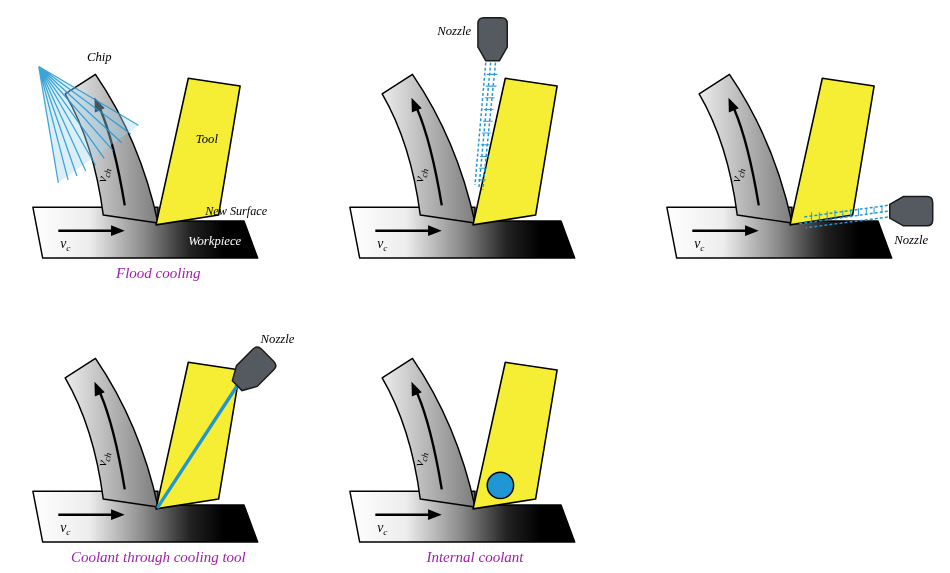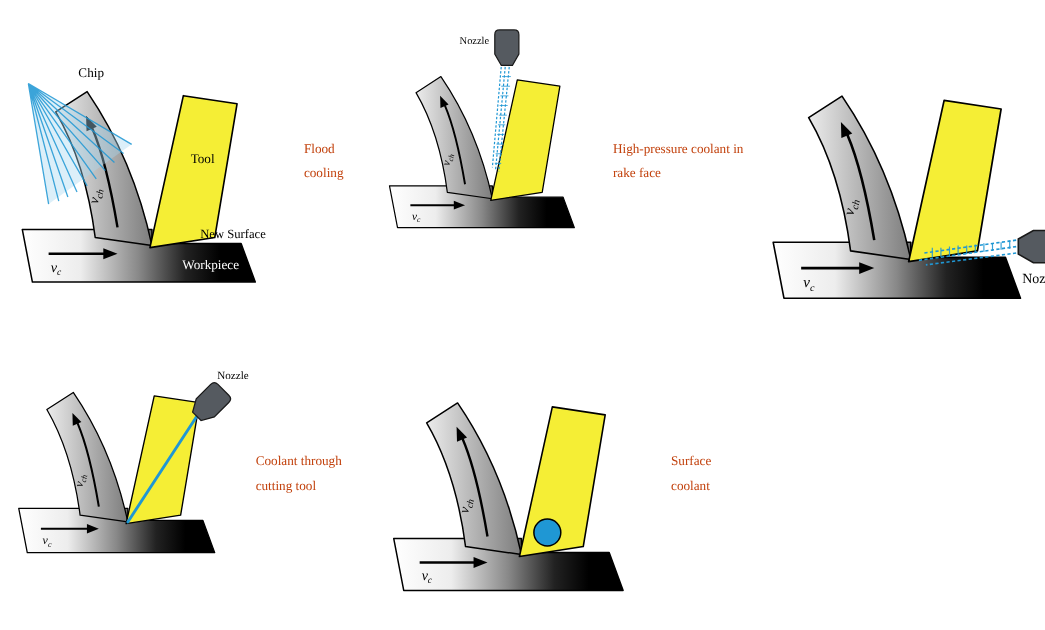--- a/index.html
+++ b/index.html
@@ -4,25 +4,25 @@
 <style>
   html,body{margin:0;padding:0;background:#ffffff;width:950px;height:573px;overflow:hidden;}
   .page{width:950px;height:573px;}
   .grid{
     display:grid;
     grid-template-columns:repeat(3,1fr);
     grid-template-rows:284px 284px;
     padding-top:4px;
     width:950px;
   }
-  figure.panel{margin:0;display:flex;flex-direction:row;align-items:center;}
+  figure.panel{margin:0;display:flex;flex-direction:column;align-items:center;font-style:italic;}
   svg.scene{display:block;}
   figcaption{
     font-family:"Liberation Serif",serif;
-    font-size:12px;color:#c2410c;line-height:22px;
+    font-size:15px;color:#a21caf;line-height:22px;
   }
   .lbl{font-family:"Liberation Serif",serif;font-size:13px;fill:#000;}
   .lbl-white{font-family:"Liberation Serif",serif;font-size:13px;fill:#ffffff;}
   .lbl-small{font-family:"Liberation Serif",serif;font-size:12.5px;fill:#000;}
   .vel{font-family:"Liberation Serif",serif;font-style:italic;font-size:14px;fill:#000;}
   .vel .sub{font-size:9.5px;}
 </style>
 </head>
 <body>
 
@@ -84,21 +84,20 @@
     <figure class="panel">
       <svg class="scene" viewBox="0 0 300 264" width="300" height="258" preserveAspectRatio="xMidYMin meet">
         <use href="#base-scene"></use>
         <g>
           <path d="M161 60L150 185M166 60L154 188M171 60L158 190" stroke="#1f97d4" stroke-width="1.5" stroke-dasharray="3 2.2" fill="none"></path>
           <path d="M162 72h11M161 84h11M160 96h10M159 108h10M158 120h10M157 132h9M156 144h9M155 156h9M154 168h8M153 180h8" stroke="#1f97d4" stroke-width="1.1" opacity="0.9" fill="none"></path>
         </g>
         <use href="#nozzle-shape" transform="translate(168,58)"></use>
         <text class="lbl" x="146" y="32" text-anchor="end">Nozzle</text>
       </svg>
-      <figcaption>High-pressure coolant in rake face</figcaption>
     </figure>
 
     <figure class="panel">
       <svg class="scene" viewBox="0 0 300 264" width="300" height="258" preserveAspectRatio="xMidYMin meet">
         <use href="#base-scene"></use>
         <g>
           <path d="M248 206L162 218M248 212L156 225M248 218L164 229" stroke="#1f97d4" stroke-width="1.5" stroke-dasharray="3 2.2" fill="none"></path>
           <path d="M242 207v7M234 208v7M226 209v7M218 209v8M210 210v8M202 211v8M194 211v8M186 212v9M178 213v9M170 213v9" stroke="#1f97d4" stroke-width="1.1" opacity="0.9" fill="none"></path>
         </g>
         <use href="#nozzle-shape" transform="translate(250,212) rotate(90)"></use>
@@ -106,26 +105,26 @@
       </svg>
     </figure>
 
     <figure class="panel">
       <svg class="scene" viewBox="0 0 300 264" width="300" height="258" preserveAspectRatio="xMidYMin meet">
         <use href="#base-scene"></use>
         <line x1="150" y1="224" x2="231" y2="100" stroke="#1f97d4" stroke-width="3.4" stroke-linecap="round"></line>
         <use href="#nozzle-shape" transform="translate(231,100) rotate(45)"></use>
         <text class="lbl" x="255" y="56" text-anchor="start">Nozzle</text>
       </svg>
-      <figcaption>Coolant through cutting tool</figcaption>
+      <figcaption>Coolant through cooling tool</figcaption>
     </figure>
 
     <figure class="panel">
       <svg class="scene" viewBox="0 0 300 264" width="300" height="258" preserveAspectRatio="xMidYMin meet">
         <use href="#base-scene"></use>
         <circle cx="176" cy="202" r="13.5" fill="#1f97d4" stroke="#000" stroke-width="1.5"></circle>
       </svg>
-      <figcaption>Surface coolant</figcaption>
+      <figcaption>Internal coolant</figcaption>
     </figure>
 
 
   </div>
 </div>
 
 </body></html>

